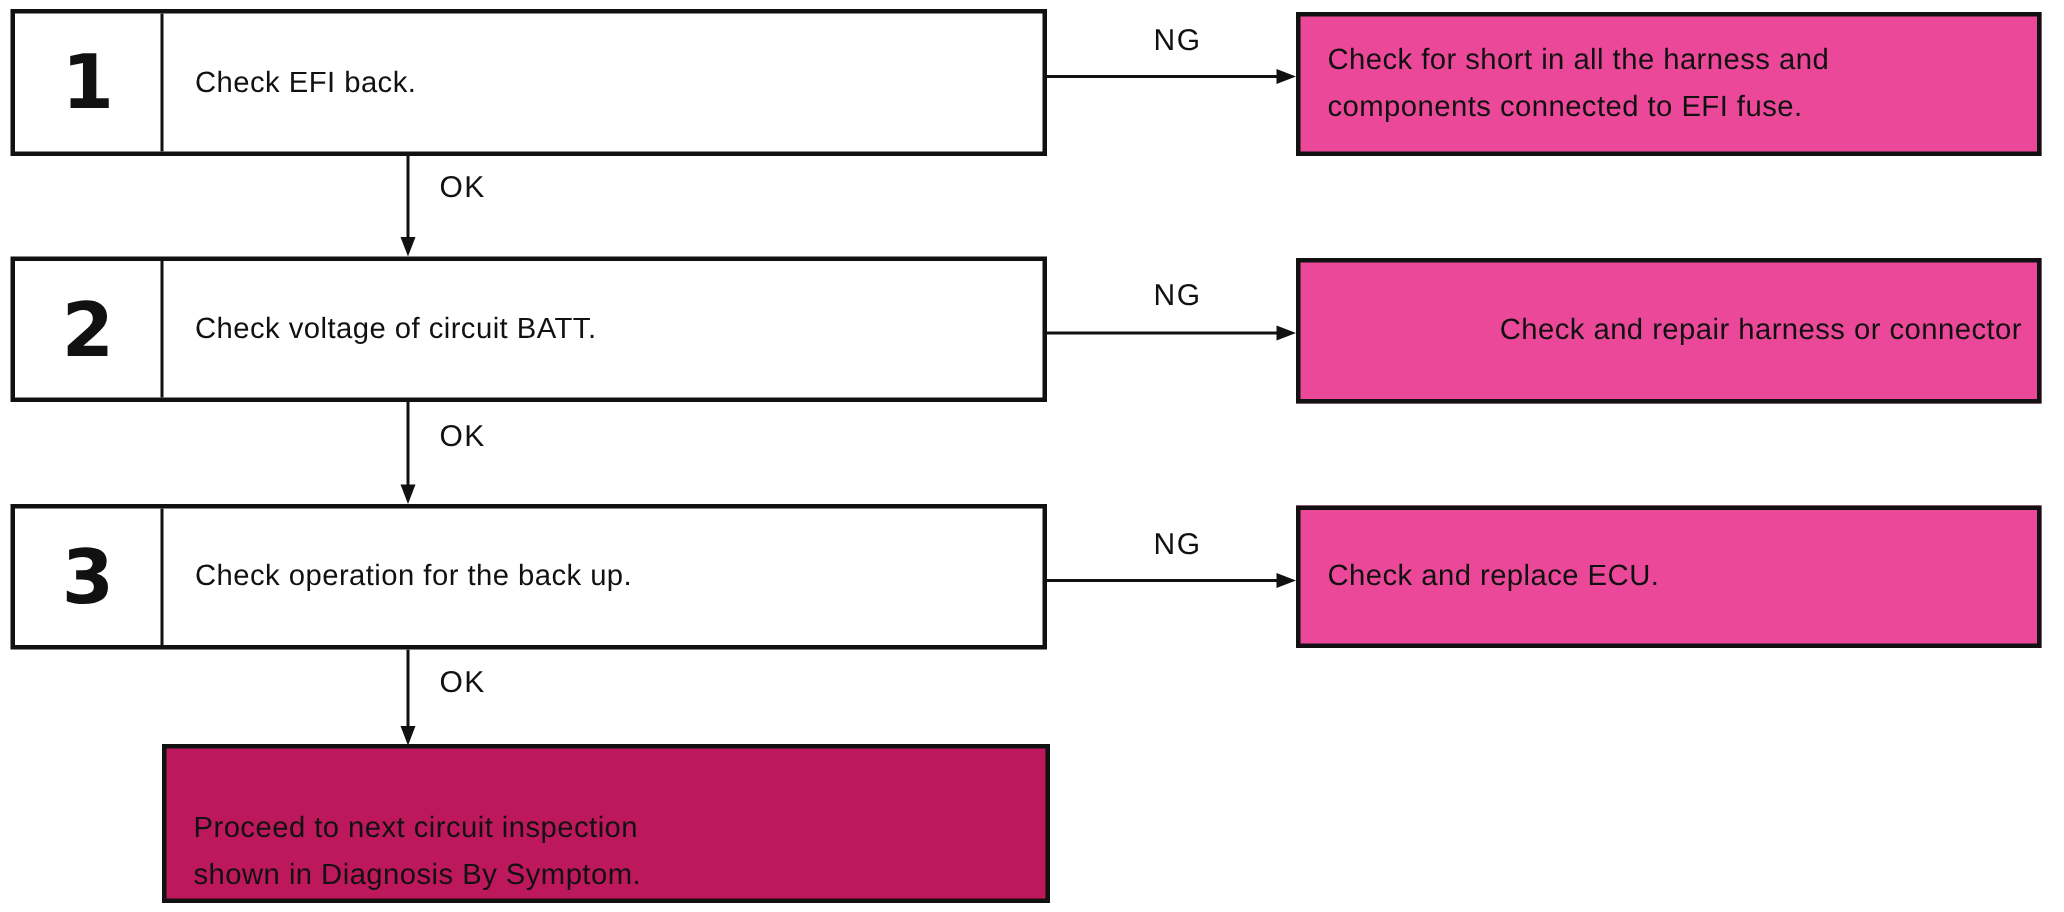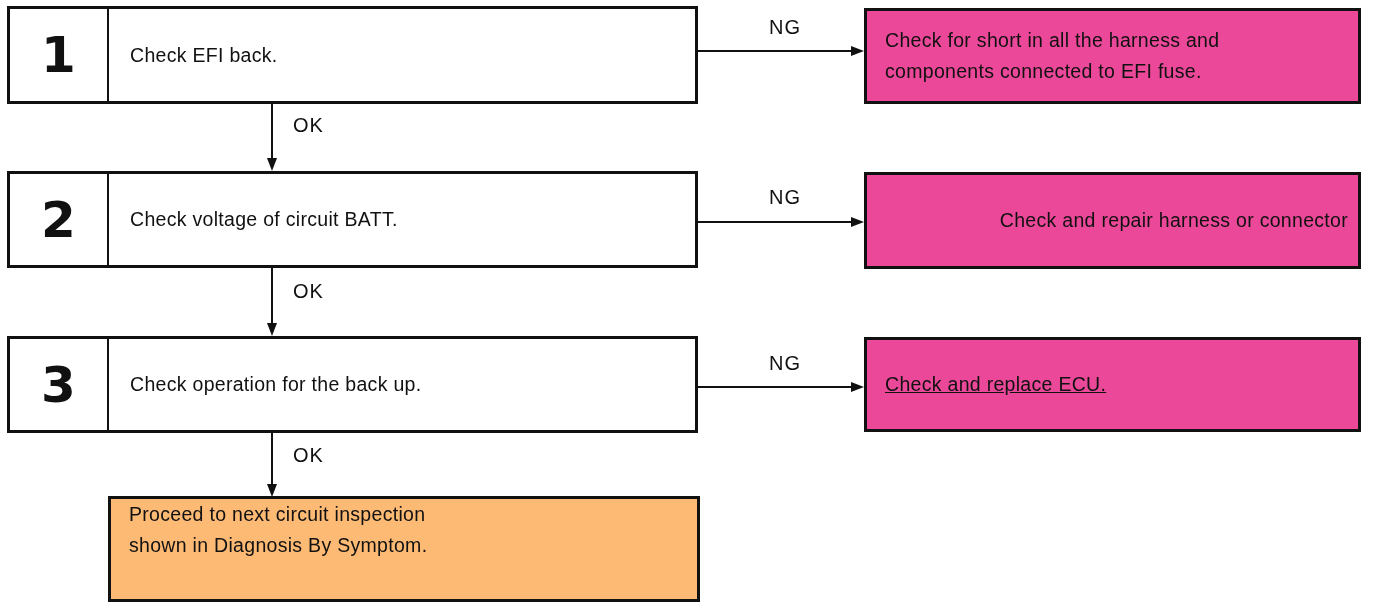--- a/index.html
+++ b/index.html
@@ -61,24 +61,24 @@
     letter-spacing: 0.3px;
     line-height: 31px;
   }
   .final-box {
     position: absolute;
     left: 108px;
     top: 496px;
     width: 592px;
     height: 106px;
     border: 3px solid #111111;
-    background: #fdba74;
+    background: #be185d;
     display: flex;
     flex-direction: column;
-    justify-content: flex-start;
+    justify-content: flex-end;
     padding-left: 18px;
     box-sizing: border-box;
     font-size: 19.5px;
     letter-spacing: 0.3px;
     line-height: 31px;
   }
   .h-line {
     position: absolute;
     height: 2px;
     background: #111111;
@@ -154,21 +154,21 @@
 
   <div class="step-box" style="top:336px; height:97px;">
     <div class="num-cell">3</div>
     <div class="instr-cell">Check operation for the back up.</div>
   </div>
 
   <div class="edge-label ng-label" style="left:750px; top:352px;">NG</div>
   <div class="h-line" style="left:698px; top:386px; width:156px;"></div>
   <div class="head-right" style="left:851px; top:382px;"></div>
 
-  <div class="result-box" style="top:337px; height:95px;text-decoration:underline;">
+  <div class="result-box" style="top:337px; height:95px;">
     <div>Check and replace ECU.</div>
   </div>
 
   <div class="v-line" style="left:271px; top:433px; height:53px;"></div>
   <div class="head-down" style="left:267px; top:484px;"></div>
   <div class="edge-label" style="left:293px; top:444px;">OK</div>
 
   <div class="final-box">
     <div>Proceed to next circuit inspection</div>
     <div>shown in Diagnosis By Symptom.</div>

